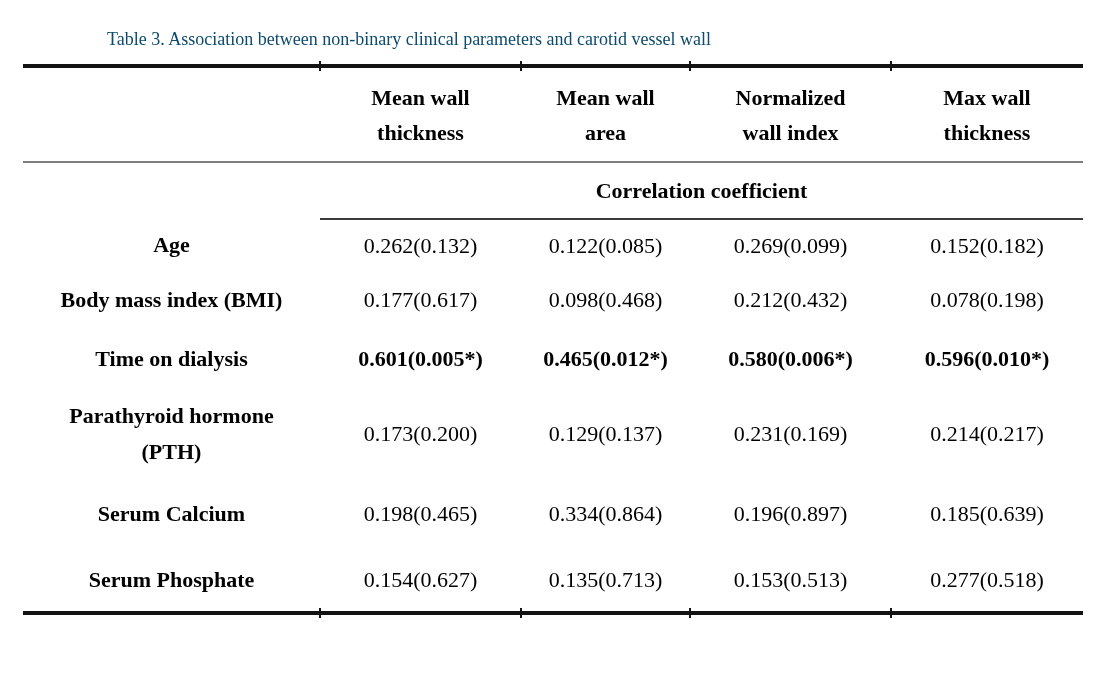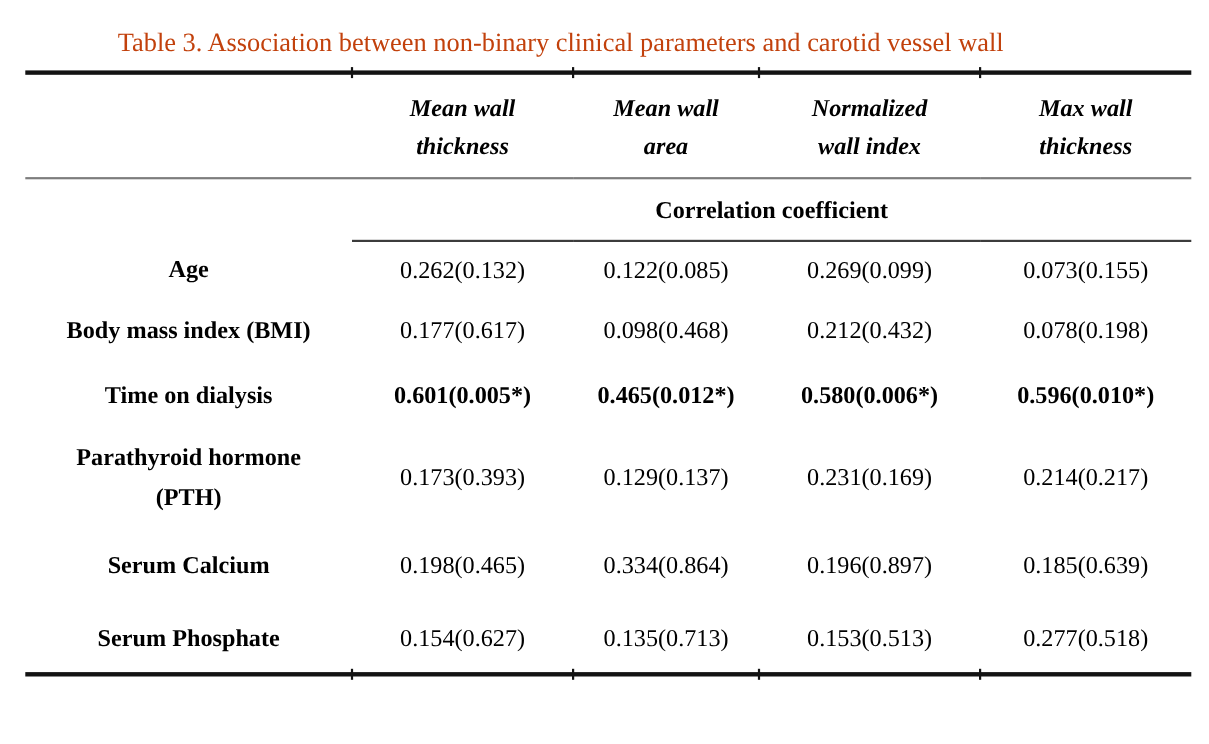--- a/index.html
+++ b/index.html
@@ -7,23 +7,23 @@
     width: 1099px; height: 676px;
     background: #ffffff;
     font-family: "Liberation Serif", "DejaVu Serif", serif;
     color: #000000;
     overflow: hidden;
   }
   .page { position: relative; width: 1099px; height: 676px; }
 
   .caption {
     margin: 20px 0 0 107px;
-    font-size: 24px;
+    font-size: 18px;
     line-height: 39px;
-    color: #c2410c;
+    color: #0c4a6e;
   }
   .caption .cap-line { display: block; }
 
   .table-wrap {
     position: relative;
     margin: 5px 0 0 23px;
     width: 1060px;
   }
 
   table {
@@ -42,21 +42,21 @@
 
   th, td {
     text-align: center;
     vertical-align: middle;
     padding: 0;
     font-weight: normal;
   }
 
   tr.r-head { height: 96px; }
   tr.r-head th { font-weight: bold; border-bottom: 2px solid #7d7d7d; }
-  tr.r-head th .hline { display: block; line-height: 35px; font-style: italic; }
+  tr.r-head th .hline { display: block; line-height: 35px; }
 
   tr.r-corr { height: 57px; margin-top: 24px; }
   tr.r-corr td.corr-span { font-weight: bold; border-bottom: 2px solid #3c3c3c; }
 
   tr.r-0 { height: 52px; margin-top: 20px; }
   tr.r-1 { height: 58px; }
   tr.r-2 { height: 60px; }
   tr.r-3 { height: 90px; }
   tr.r-4 { height: 70px; }
   tr.r-5 { height: 64px; }
@@ -124,21 +124,21 @@
       </tr>
 
       <tr class="r-0">
         <th class="rowlabel">
           <span class="lline">Age</span>
           <span class="lline"></span>
         </th>
         <td>0.262(0.132)</td>
         <td>0.122(0.085)</td>
         <td>0.269(0.099)</td>
-        <td>0.073(0.155)</td>
+        <td>0.152(0.182)</td>
       </tr>
 
       <tr class="r-1">
         <th class="rowlabel">
           <span class="lline">Body mass index (BMI)</span>
           <span class="lline"></span>
         </th>
         <td>0.177(0.617)</td>
         <td>0.098(0.468)</td>
         <td>0.212(0.432)</td>
@@ -154,21 +154,21 @@
         <td>0.465(0.012*)</td>
         <td>0.580(0.006*)</td>
         <td>0.596(0.010*)</td>
       </tr>
 
       <tr class="r-3">
         <th class="rowlabel">
           <span class="lline">Parathyroid hormone</span>
           <span class="lline">(PTH)</span>
         </th>
-        <td>0.173(0.393)</td>
+        <td>0.173(0.200)</td>
         <td>0.129(0.137)</td>
         <td>0.231(0.169)</td>
         <td>0.214(0.217)</td>
       </tr>
 
       <tr class="r-4">
         <th class="rowlabel">
           <span class="lline">Serum Calcium</span>
           <span class="lline"></span>
         </th>

